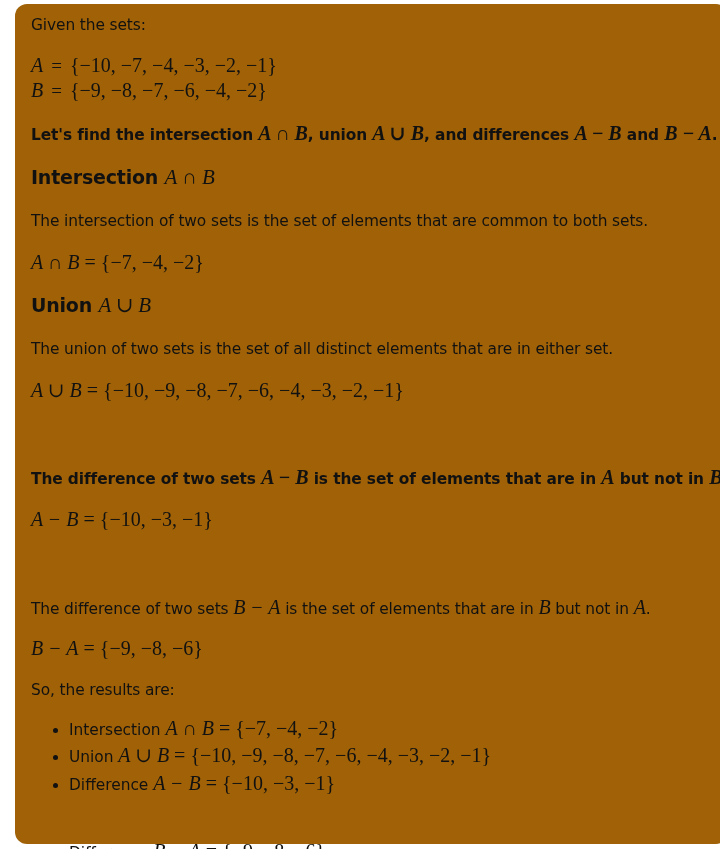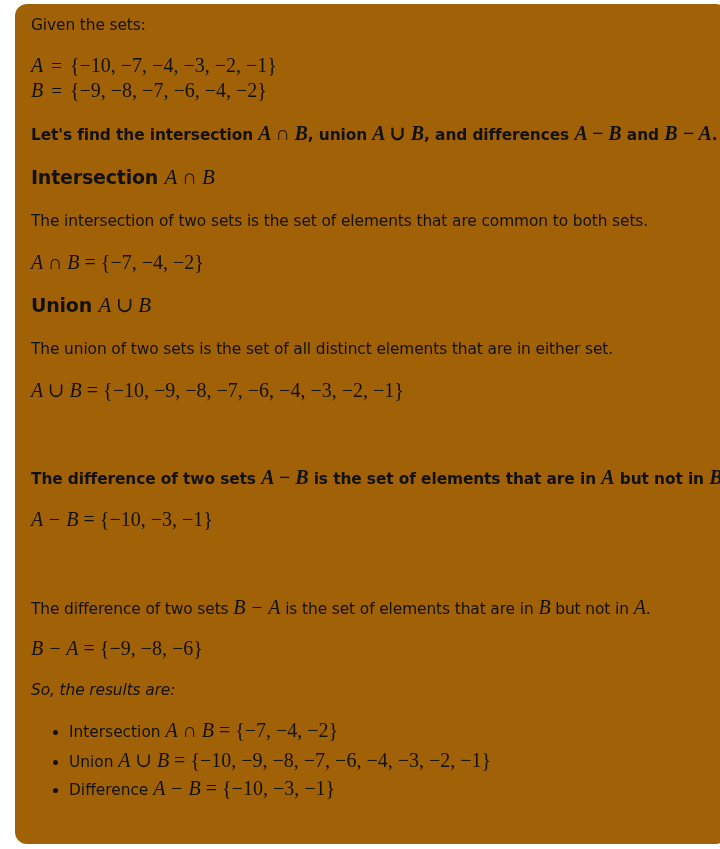--- a/index.html
+++ b/index.html
@@ -124,24 +124,24 @@
   </p>
 
   <p class="p abs" style="top:592px; white-space:nowrap;">
     <span>The difference of two sets </span><span class="mi">B − A</span><span> is the set of elements that are in </span><span class="mi">B</span><span> but not in </span><span class="mi">A</span><span>.</span>
   </p>
   <p class="mathline abs" style="top:632px;">
     <span class="mi">B − A</span>
     <span>= {−9, −8, −6}</span>
   </p>
 
-  <p class="p abs" style="top:675px;font-style:italic;">So, the results are:</p>
+  <p class="p abs" style="top:675px;">So, the results are:</p>
 
   <ul class="abs" style="top:712px; left:16px;">
-    <li class="mathline" style="font-family:'DejaVu Sans',sans-serif;font-size:15.4px;line-height:29px;">
+    <li class="mathline" style="font-family:'DejaVu Sans',sans-serif;font-size:15.4px;line-height:24px;">
       <span>Intersection </span><span class="mi">A ∩ B</span> <span class="math" style="font-family:'Liberation Serif',serif;font-size:20px;">= {−7, −4, −2}</span>
     </li>
     <li class="mathline" style="font-family:'DejaVu Sans',sans-serif;font-size:15.4px;line-height:26px;">
       <span>Union </span><span class="mi">A ∪ B</span> <span class="math" style="font-family:'Liberation Serif',serif;font-size:20px;">= {−10, −9, −8, −7, −6, −4, −3, −2, −1}</span>
     </li>
     <li class="mathline" style="font-family:'DejaVu Sans',sans-serif;font-size:15.4px;line-height:26px;">
       <span>Difference </span><span class="mi">A − B</span> <span class="math" style="font-family:'Liberation Serif',serif;font-size:20px;">= {−10, −3, −1}</span>
     </li>
     <li class="mathline" style="font-family:'DejaVu Sans',sans-serif;font-size:15.4px;line-height:26px;margin-top:40px;">
       <span>Difference </span><span class="mi">B − A</span> <span class="math" style="font-family:'Liberation Serif',serif;font-size:20px;">= {−9, −8, −6}</span>

